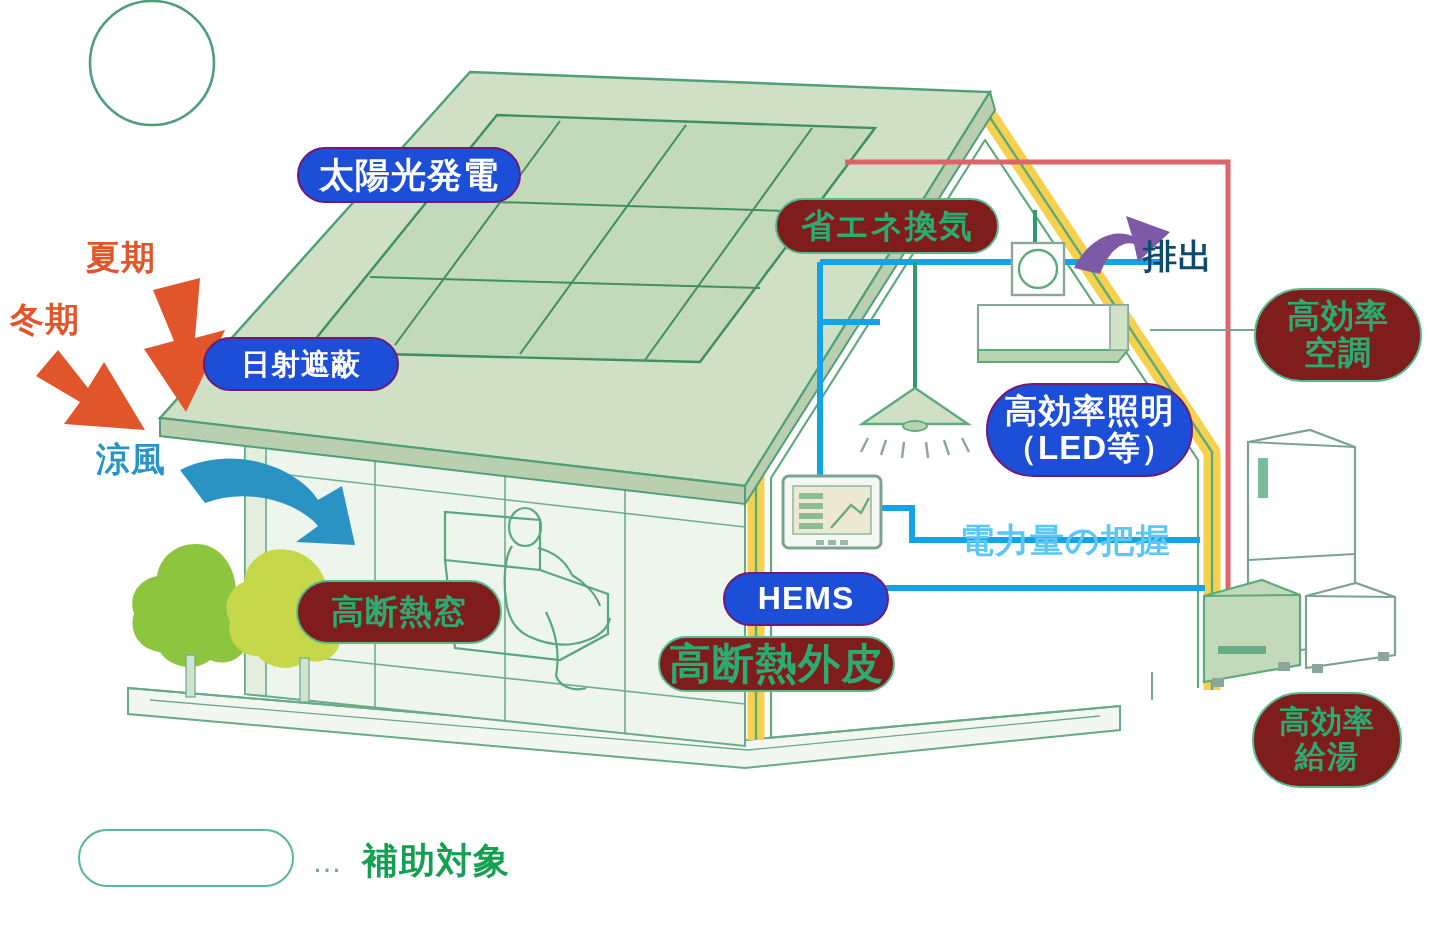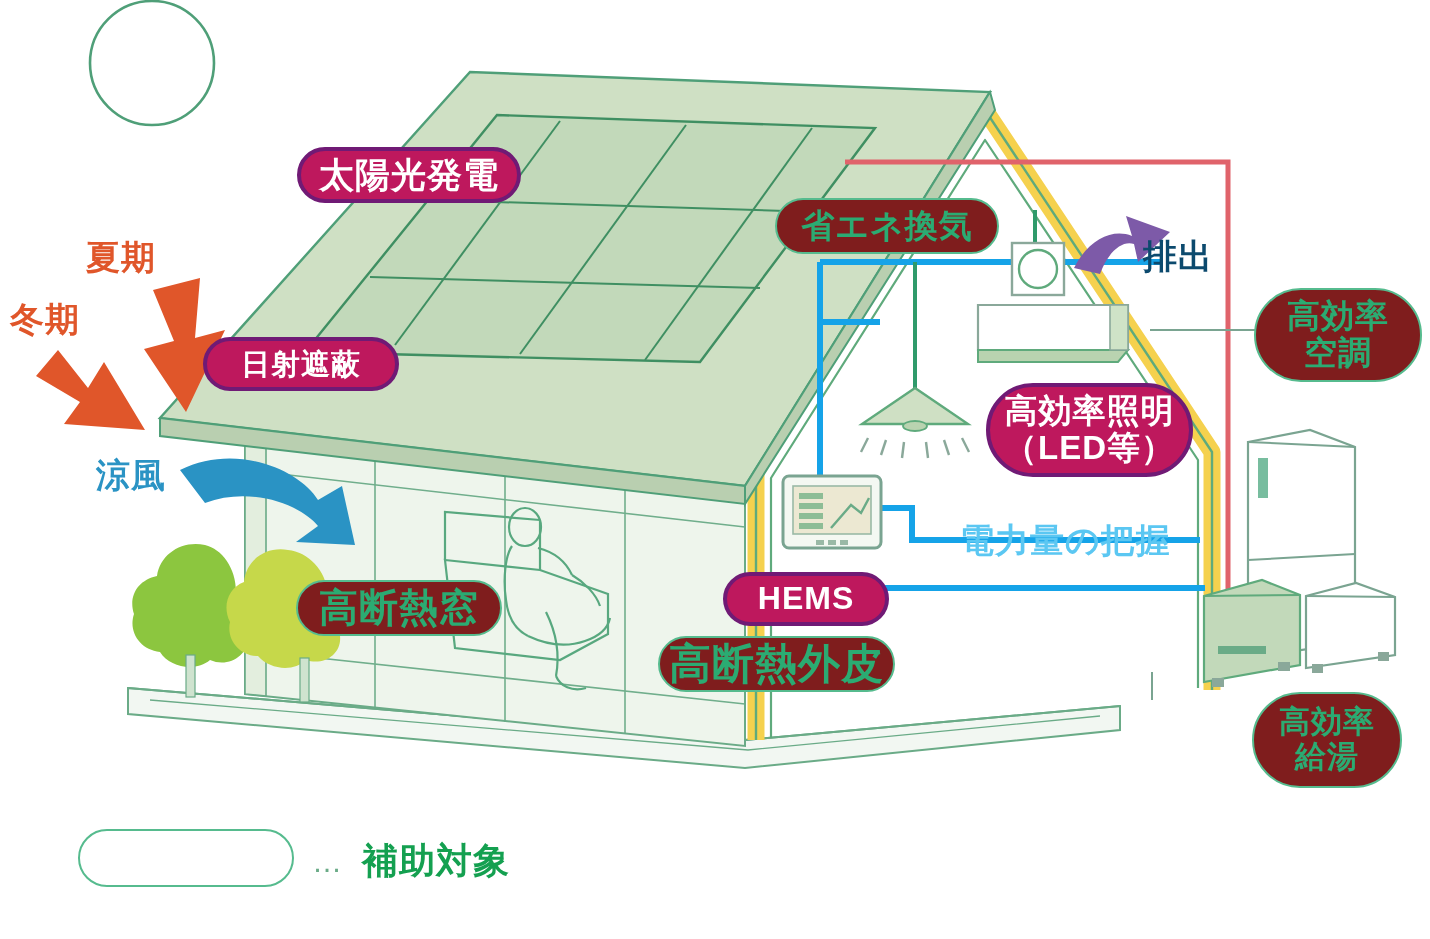--- a/index.html
+++ b/index.html
@@ -28,23 +28,23 @@
     flex-direction: column;
     align-items: center;
     justify-content: center;
     box-sizing: border-box;
     text-align: center;
     letter-spacing: 1px;
     line-height: 1.12;
     white-space: pre-line;
   }
   .pill.solid {
-    background: #be185d;
+    background: #1d4ed8;
     color: #ffffff;
-    border: 4px solid #701a75;
+    border: 2px solid #701a75;
     border-radius: 999px;
     font-weight: 700;
   }
   .pill.outline {
     background: #7f1d1d;
     color: #2bab72;
     border: 2.5px solid #56bb8e;
     border-radius: 999px;
     font-weight: 700;
   }
@@ -260,33 +260,33 @@
   <div class="pill solid" style="left:986px; top:383px; width:207px; height:94px; font-size:33px;">高効率照明
 （LED等）</div>
 
   <div class="pill solid" style="left:723px; top:572px; width:166px; height:54px; font-size:32px;">HEMS</div>
 
   <div class="pill outline" style="left:775px; top:198px; width:224px; height:56px; font-size:33px;">省エネ換気</div>
 
   <div class="pill outline" style="left:1254px; top:288px; width:168px; height:94px; font-size:33px;">高効率
 空調</div>
 
-  <div class="pill outline" style="left:296px; top:580px; width:206px; height:56px; font-size:39px;">高断熱窓</div>
+  <div class="pill outline" style="left:296px; top:580px; width:206px; height:64px; font-size:33px;">高断熱窓</div>
 
   <div class="pill outline" style="left:658px; top:636px; width:237px; height:56px; font-size:42px;">高断熱外皮</div>
 
 
   <div class="pill outline" style="left:1252px; top:692px; width:150px; height:96px; font-size:31px;">高効率
 給湯</div>
 
   <div class="free-label" style="left:86px; top:238px; font-size:34px; color:#e0562a;">夏期</div>
 
   <div class="free-label" style="left:10px; top:300px; font-size:34px; color:#e0562a;">冬期</div>
 
-  <div class="free-label" style="left:96px; top:440px; font-size:34px; color:#2a93c4;margin-top:16px;">涼風</div>
+  <div class="free-label" style="left:96px; top:440px; font-size:34px; color:#2a93c4;">涼風</div>
 
   <div class="free-label" style="left:1143px; top:237px; font-size:34px; color:#0c4a6e;">排出</div>
 
   <div class="free-label" style="left:960px; top:521px; font-size:34px; color:#5bc7f2;">電力量の把握</div>
 
   <div class="legend-pill" style="left:78px; top:829px; width:216px; height:58px;"></div>
 
   <div class="free-label" style="left:312px; top:845px; font-size:30px; color:#6aab87; font-weight:400;">…</div>
 
   <div class="free-label" style="left:362px; top:840px; font-size:36px; color:#14a050;">補助対象</div>

